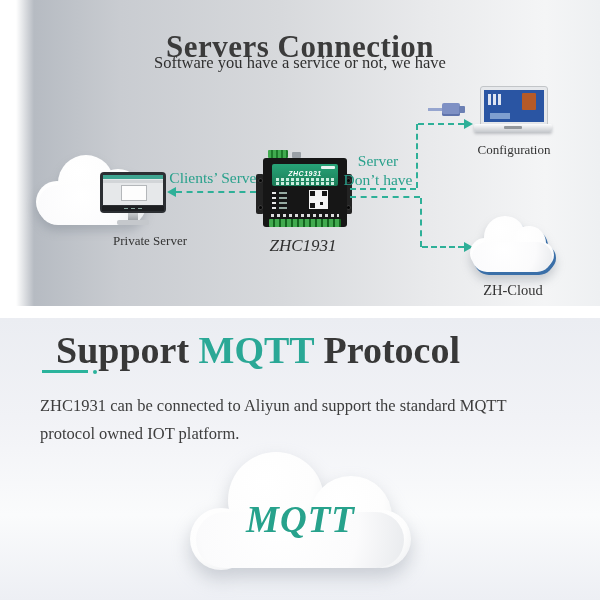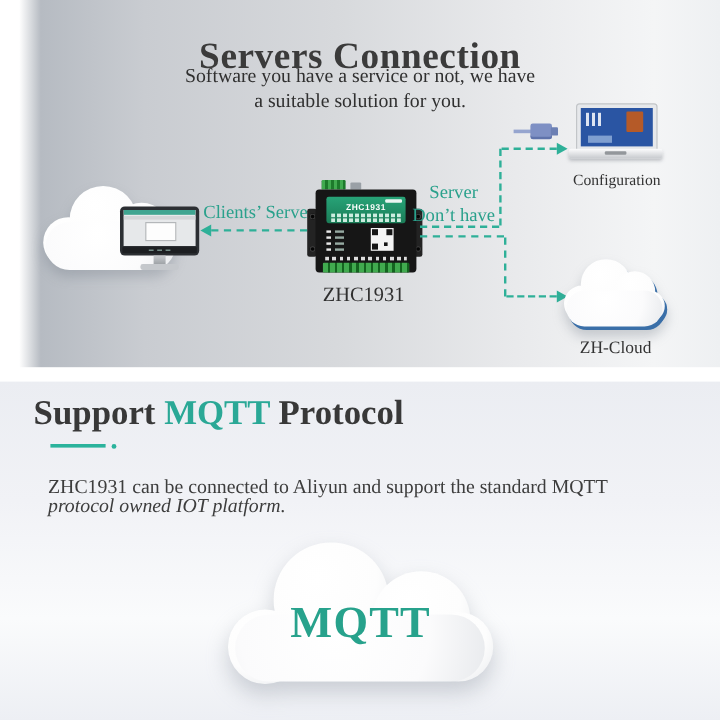--- a/index.html
+++ b/index.html
@@ -1,18 +1,18 @@
 <!DOCTYPE html>
 <html><head>
 <meta charset="utf-8">
 <style>
   html,body{margin:0;padding:0;background:#fff;}
   .stage{position:relative;width:600px;height:600px;overflow:hidden;
          font-family:"Liberation Serif","DejaVu Serif",serif;background:#fff;}
-  .abs{position:absolute;}
+  .abs{position:absolute;font-style:italic;}
 
   
   .sec1{position:absolute;left:0;top:0;width:600px;height:306px;
         background:linear-gradient(90deg,#ffffff 0px,#ffffff 16px,#b6bbc2 34px,
         #c9ccd1 120px,#d7d9dc 280px,#e9eaec 430px,#f4f5f6 545px,#eef0f2 600px);}
   .sec-title{position:absolute;left:0;top:8px;width:600px;text-align:center;
              font-size:31px;font-weight:700;color:#3b3b3b;letter-spacing:.5px;}
   .sec-sub{position:absolute;left:0;top:52px;width:600px;text-align:center;
            font-size:16.5px;color:#303030;line-height:21px;}
 
@@ -79,40 +79,39 @@
   .caption{position:absolute;color:#333;font-size:13px;text-align:center;}
 
   
   .plug-line{position:absolute;height:2.5px;background:#96a5cf;}
   .plug-body{position:absolute;background:#7e90c4;border-radius:2px;box-shadow:inset 0 -2px 0 #5f73ab;}
   .plug-tip{position:absolute;background:#6c80b4;border-radius:1px;}
 
   
   .sec2{position:absolute;left:0;top:318px;width:600px;height:282px;
         background:linear-gradient(180deg,#ebedf2 0%,#f1f2f6 35%,#fafbfc 70%,#edeff4 100%);}
-  .h2wrap{position:absolute;left:28px;top:10px;font-size:29px;font-weight:700;color:#383838;}
+  .h2wrap{position:absolute;left:56px;top:10px;font-size:38px;font-weight:700;color:#383838;}
   .h2-accent{color:#2aa896;}
   .underline{position:absolute;left:42px;top:52px;width:56px;height:4px;}
   .underline .bar{position:absolute;left:0;top:0;width:46px;height:3px;background:#2bb39c;}
   .underline .dot{position:absolute;left:51px;top:0;width:4px;height:4px;border-radius:50%;background:#2bb39c;}
   .para-line{position:absolute;left:40px;width:530px;font-size:16.5px;color:#3d3d3d;}
   .mqtt-cloud-text{position:absolute;left:0;top:48px;width:100%;text-align:center;
         font-size:37px;font-weight:700;color:#27a28c;letter-spacing:1px;}
 </style>
 </head>
 <body>
 
 <div class="stage">
 
   <section class="sec1">
 
     <h1 class="sec-title">Servers Connection</h1>
     <div class="sec-sub">
       <div>Software you have a service or not, we have</div>
-      <div>a suitable solution for you.</div>
     </div>
 
     <div class="abs cloud-group" style="left:36px;top:155px;width:115px;height:72px;">
       <div class="puff" style="left:0;top:26px;width:42px;height:42px;"></div>
       <div class="puff" style="left:22px;top:0;width:56px;height:56px;"></div>
       <div class="puff" style="left:58px;top:14px;width:48px;height:48px;"></div>
       <div class="puff-base" style="left:2px;top:30px;width:108px;height:40px;border-radius:20px;"></div>
     </div>
 
     <div class="abs" style="left:100px;top:172px;width:66px;height:56px;">
@@ -125,20 +124,21 @@
         <div class="mon-bezel">
             <i></i>
             <i></i>
             <i></i>
           </div>
       </div>
       <div class="mon-neck" style="left:28px;top:41px;width:10px;height:7px;"></div>
       <div class="mon-base" style="left:17px;top:48px;width:32px;height:5px;"></div>
     </div>
 
+    <div class="caption" style="left:75px;top:233px;width:150px;">Private Server</div>
 
     <div class="teal-text" style="left:163px;top:168px;width:105px;">Clients’ Server</div>
     <div class="arr-left" style="left:167px;top:187px;"></div>
     <div class="dash-h" style="left:176px;top:191px;width:80px;"></div>
 
     <div class="abs" style="left:252px;top:148px;width:102px;height:110px;">
       <div class="dev-topconn" style="left:16px;top:2px;width:20px;height:8px;"></div>
       <div class="abs" style="left:40px;top:4px;width:9px;height:6px;background:#9aa0a6;border-radius:1px;"></div>
       <div class="dev-flange" style="left:4px;top:26px;height:40px;">
         <div class="dev-hole" style="top:4px;"></div>
@@ -227,21 +227,21 @@
 
     <h2 class="h2wrap" style="margin:0;">
       <span>Support </span><span class="h2-accent">MQTT</span><span> Protocol</span>
     </h2>
     <div class="underline">
       <div class="bar"></div>
         <div class="dot"></div>
     </div>
 
     <div class="para-line" style="top:78px;">ZHC1931 can be connected to Aliyun and support the standard MQTT</div>
-    <div class="para-line" style="top:94px;font-style:italic;">protocol owned IOT platform.</div>
+    <div class="para-line" style="top:106px;">protocol owned IOT platform.</div>
 
     <div class="abs cloud-group" style="left:188px;top:132px;width:225px;height:128px;filter:drop-shadow(0 9px 9px rgba(140,148,160,.4));">
       <div class="puff" style="left:2px;top:58px;width:62px;height:62px;"></div>
       <div class="puff" style="left:40px;top:2px;width:96px;height:96px;"></div>
       <div class="puff" style="left:122px;top:26px;width:82px;height:82px;"></div>
       <div class="puff" style="left:165px;top:60px;width:58px;height:58px;"></div>
       <div class="puff-base" style="left:8px;top:62px;width:208px;height:56px;border-radius:28px;"></div>
       <div class="mqtt-cloud-text">MQTT</div>
     </div>
 

